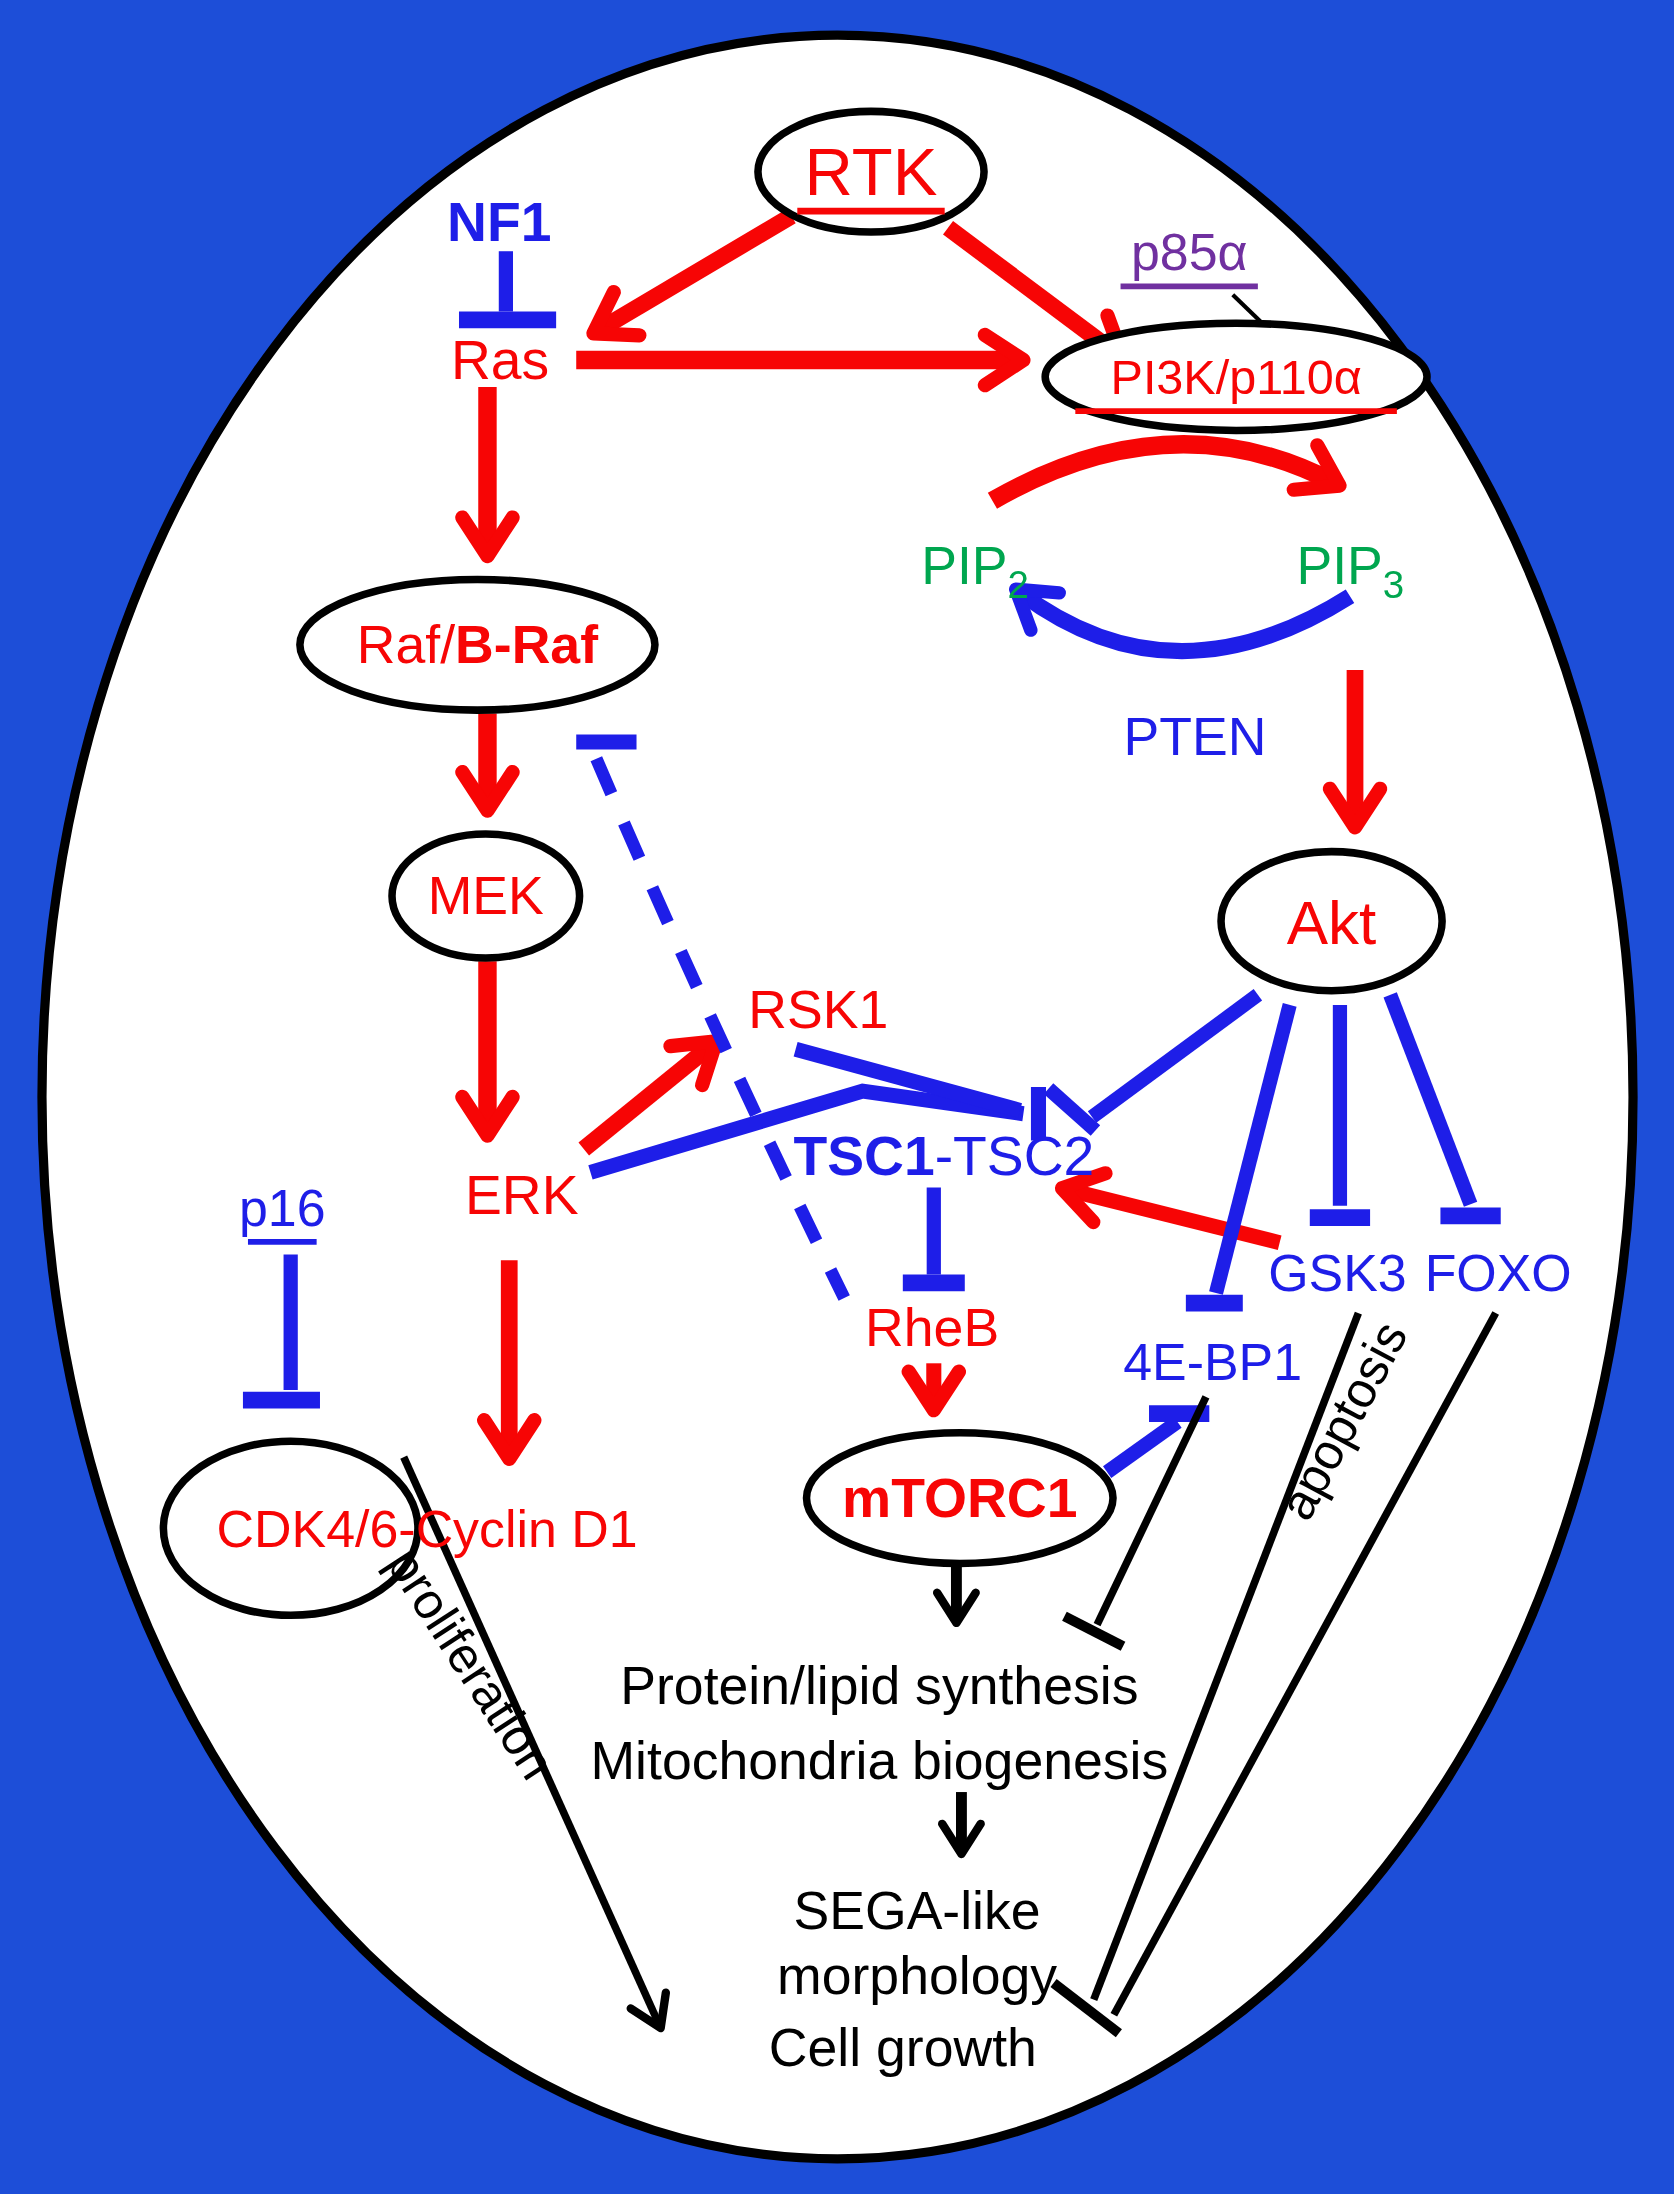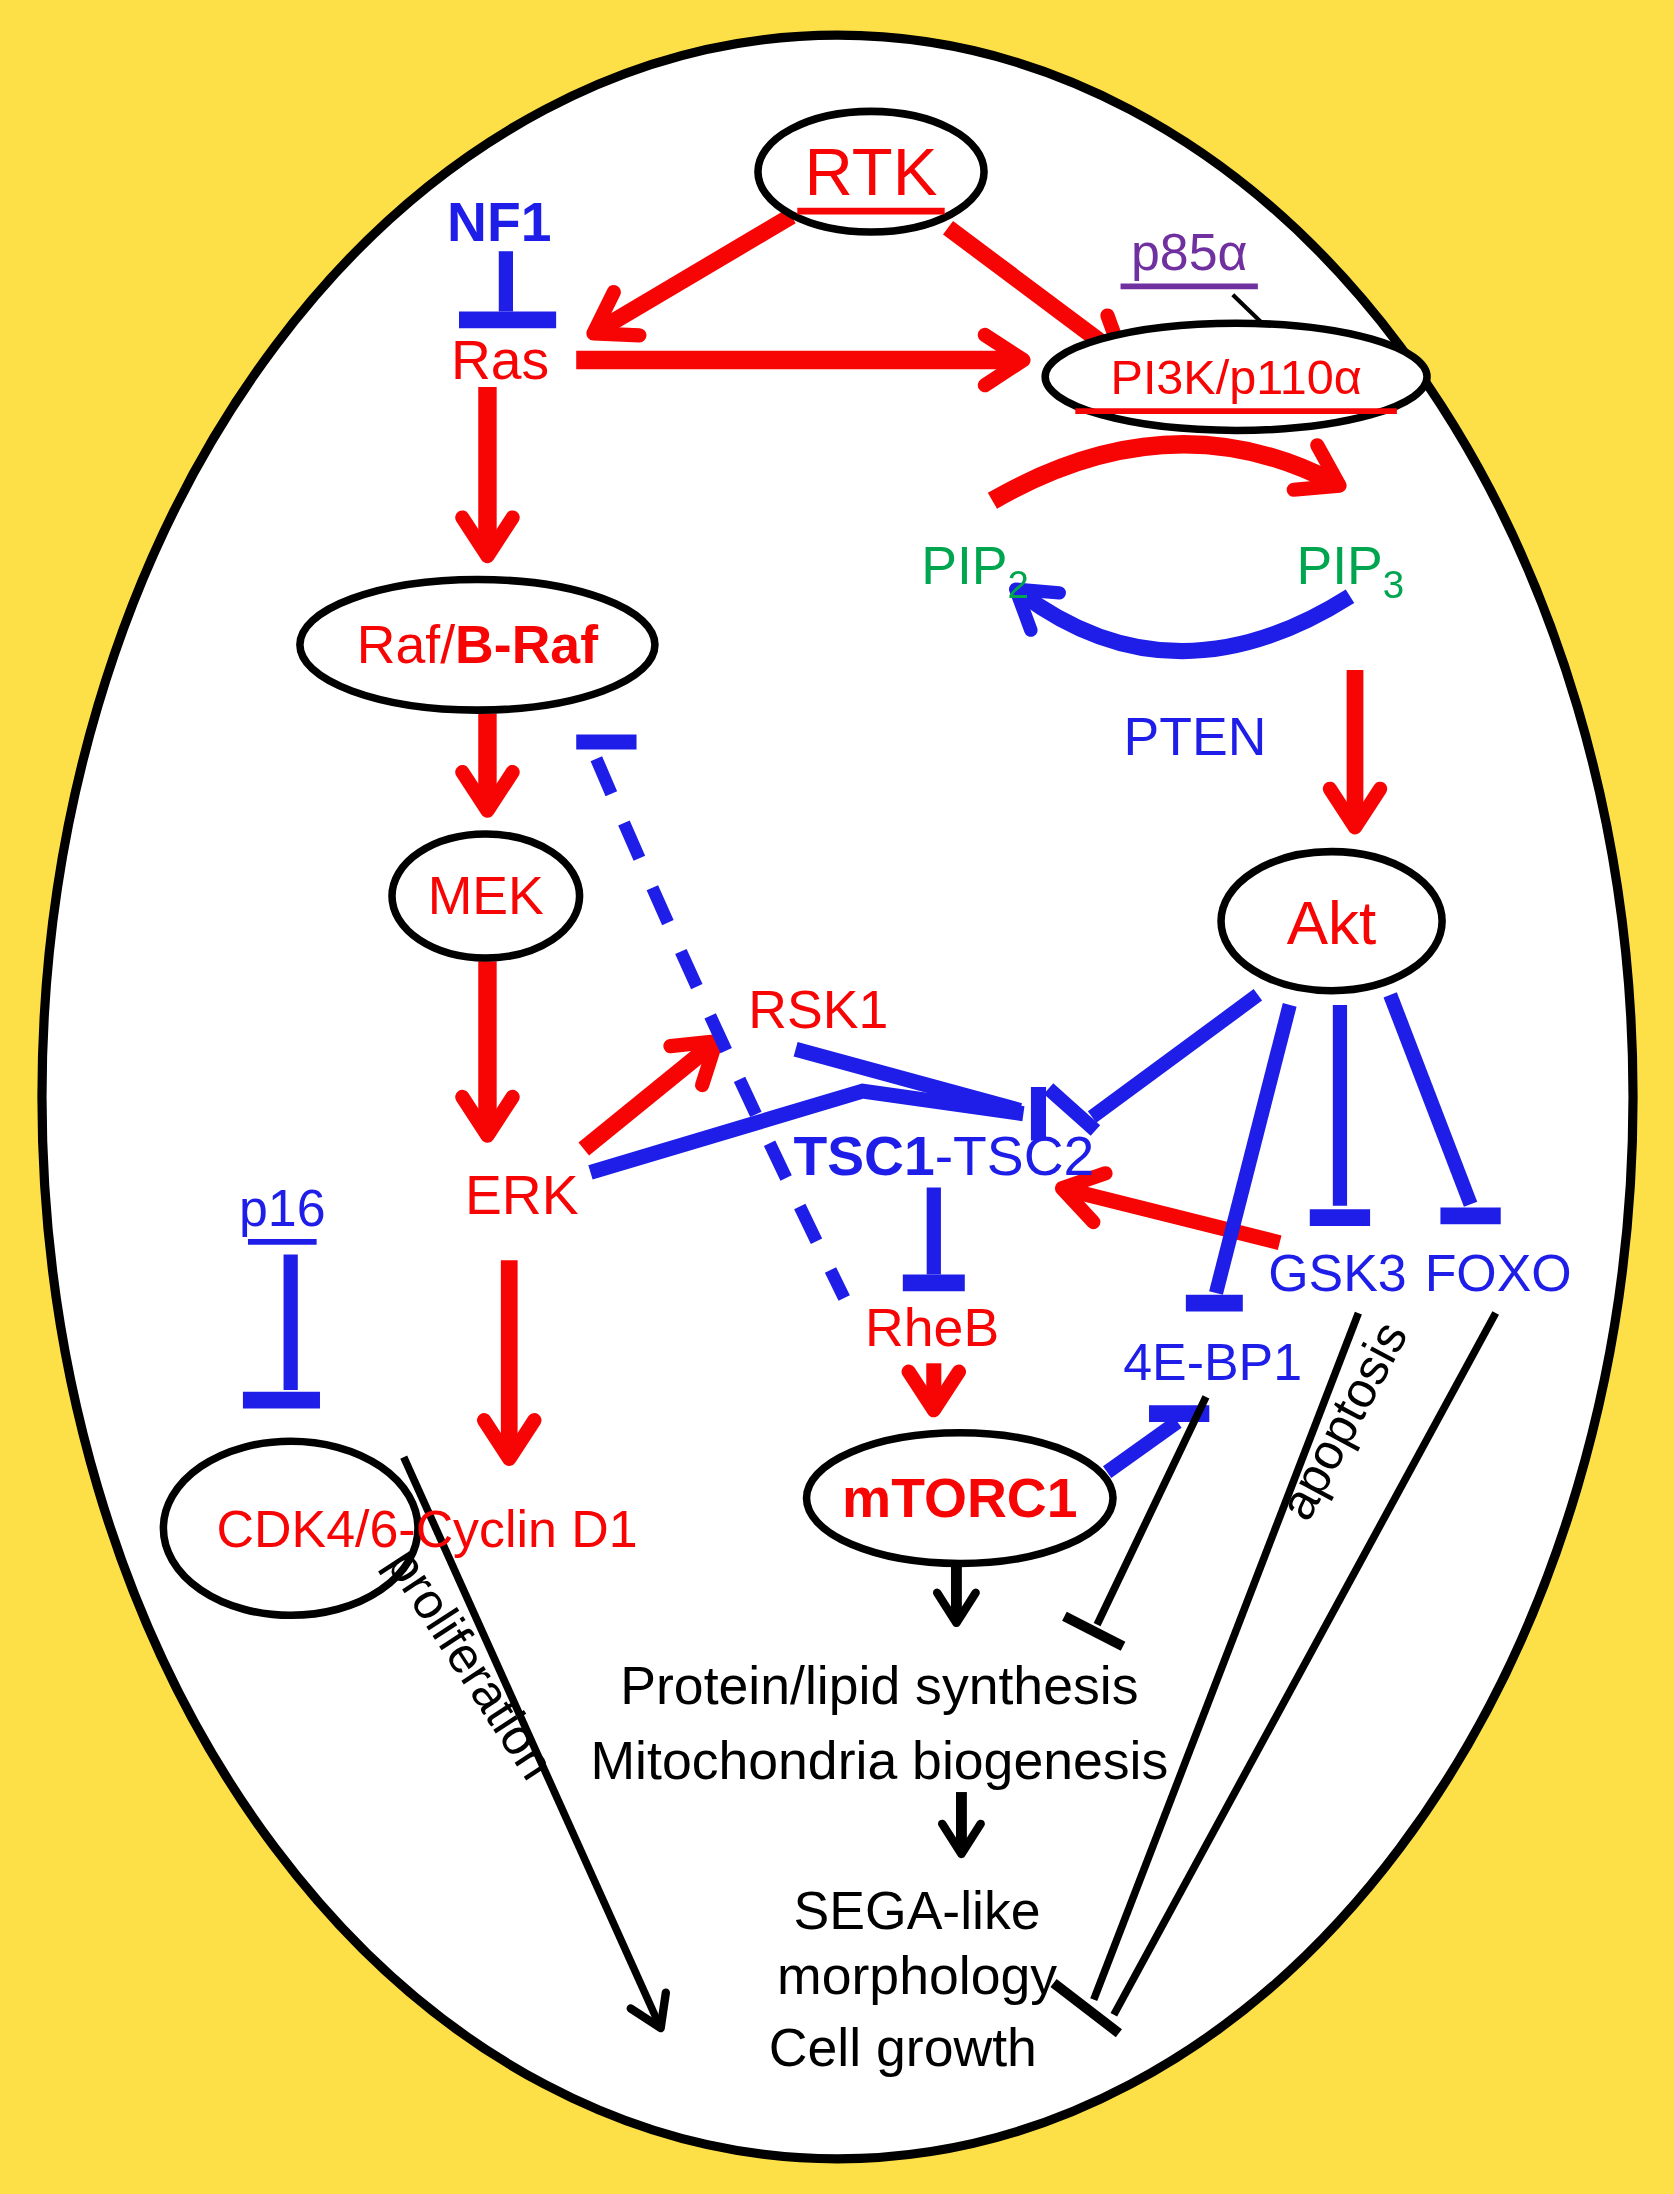--- a/index.html
+++ b/index.html
@@ -1,16 +1,16 @@
 <!DOCTYPE html>
 <html style="--c-red: #F70505; --c-blue: #1E1EE8; --c-green: #00A64F; --c-purple: #7030A0; --c-black: #000000;font-size:13.4px"><head>
 <meta charset="utf-8">
 <style>
   html,body{margin:0;padding:0;background:#fff;}
-  .stage{position:relative;width:1675px;height:2194px;background:#fde047;
+  .stage{position:relative;width:1675px;height:2194px;background:#1d4ed8;
          font-family:"Liberation Sans", sans-serif;}
   svg text{font-family:"Liberation Sans", sans-serif;}
   .fl-red{fill:var(--c-red);}    .st-red{stroke:var(--c-red);}
   .fl-blue{fill:var(--c-blue);}  .st-blue{stroke:var(--c-blue);}
   .fl-green{fill:var(--c-green);}
   .fl-purple{fill:var(--c-purple);} .st-purple{stroke:var(--c-purple);}
   .fl-black{fill:var(--c-black);} .st-black{stroke:var(--c-black);}
   .nofill{fill:none;}
   .node-ellipse{fill:#ffffff;stroke:var(--c-black);stroke-width:9;}
   .bold{font-weight:bold;}

